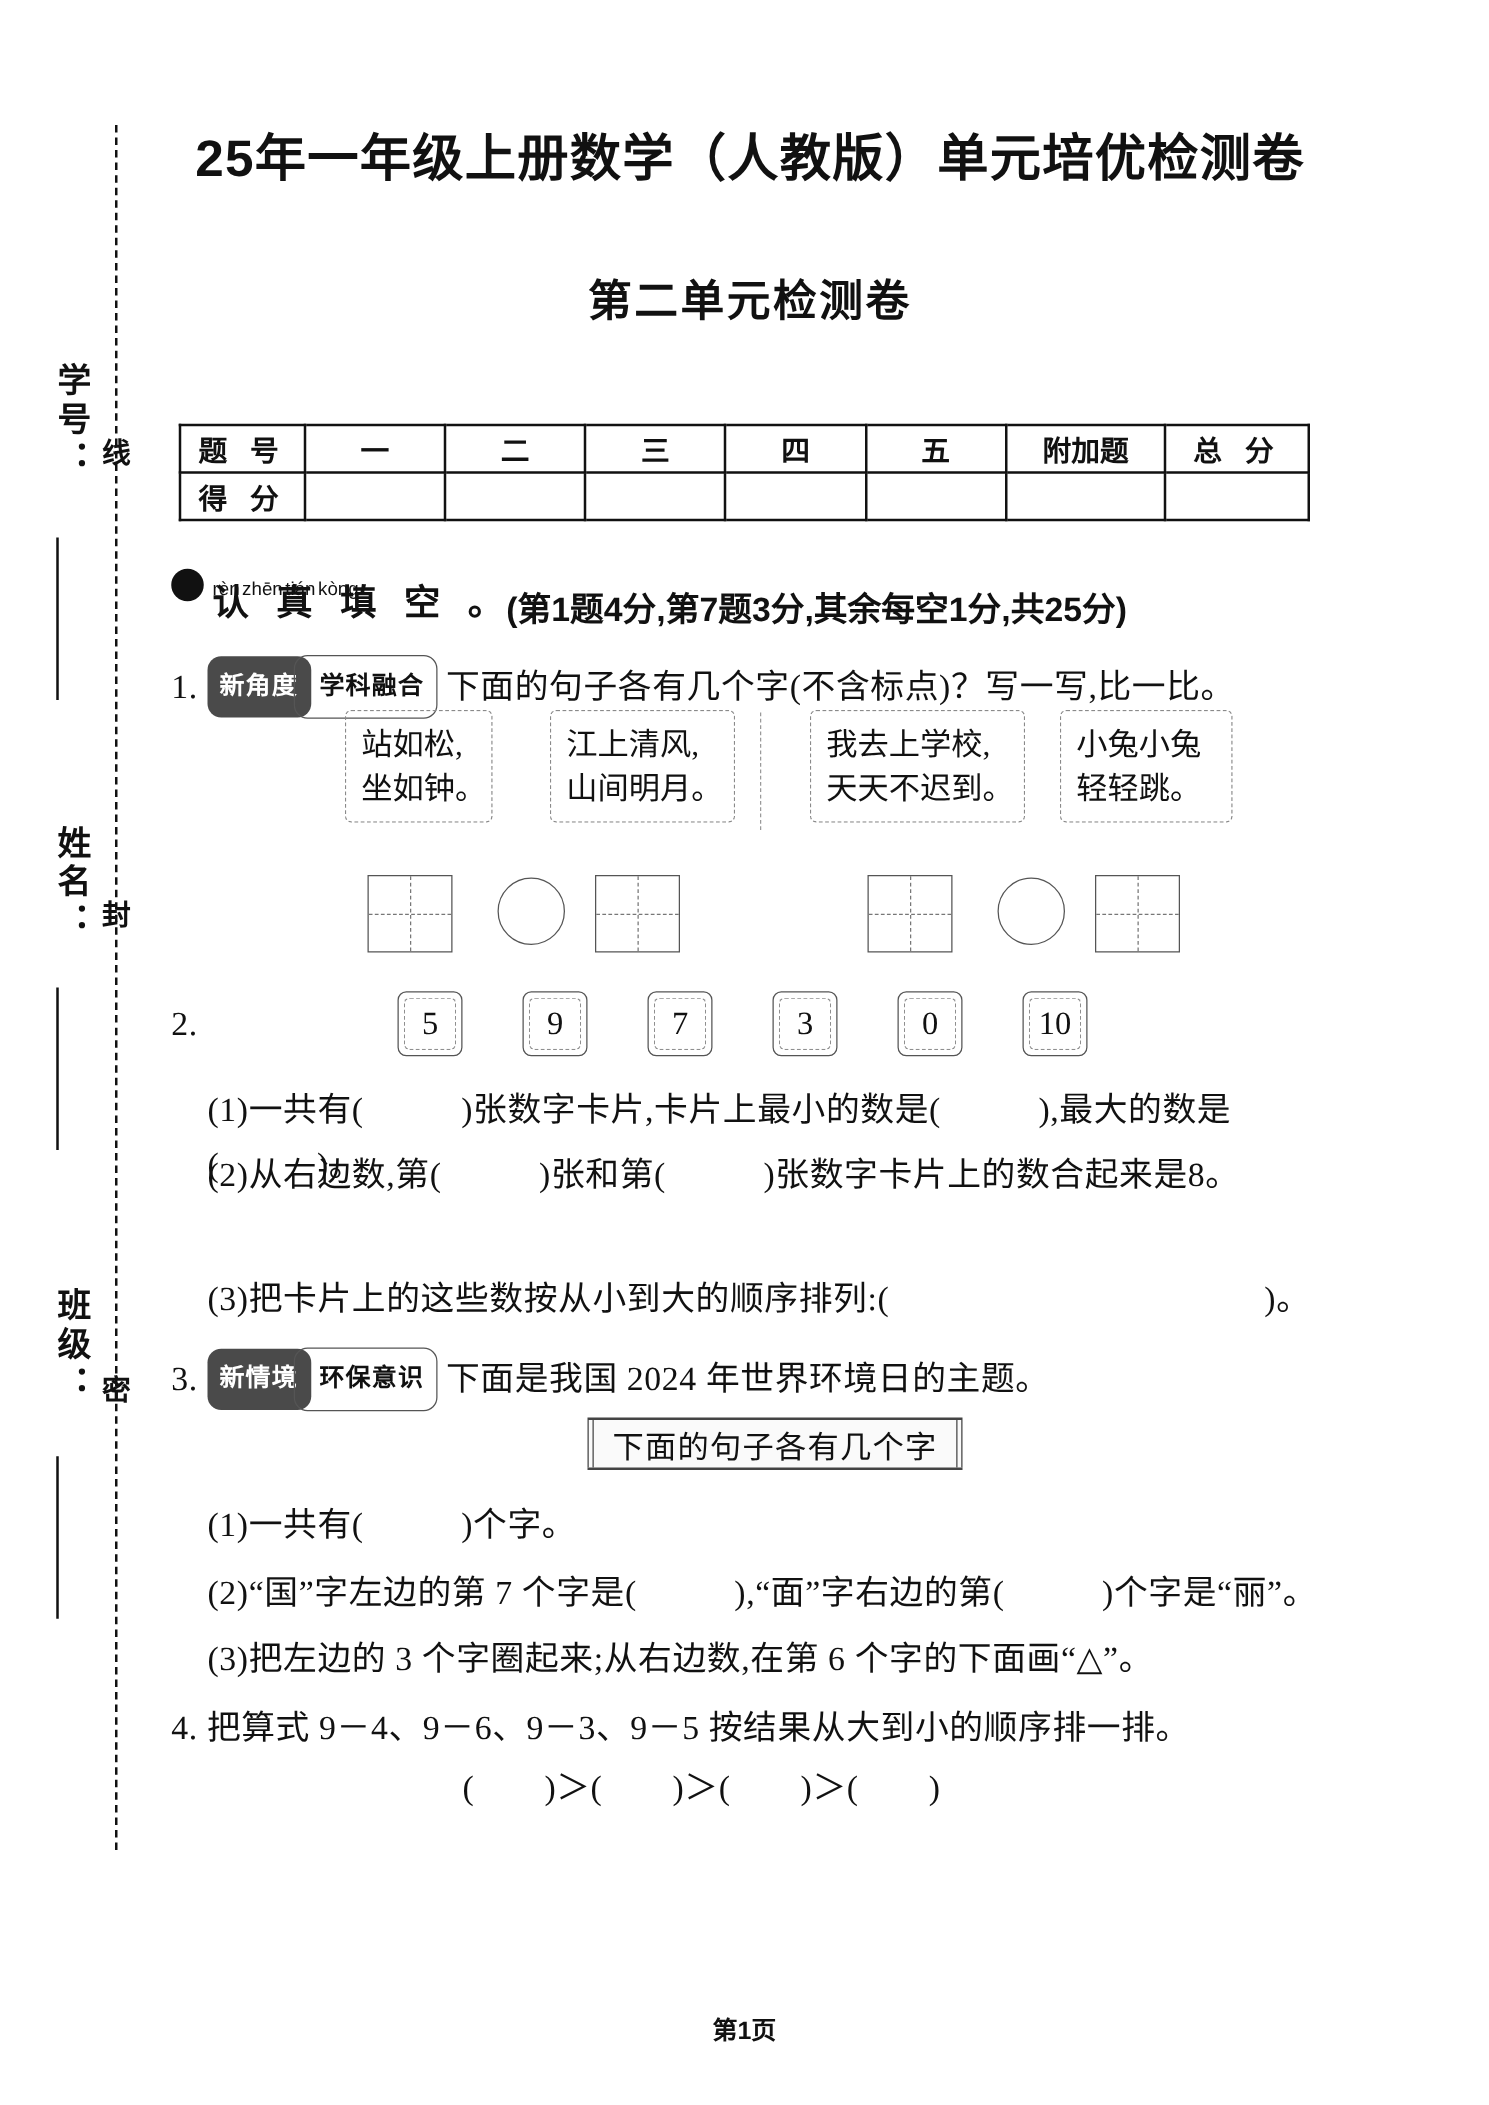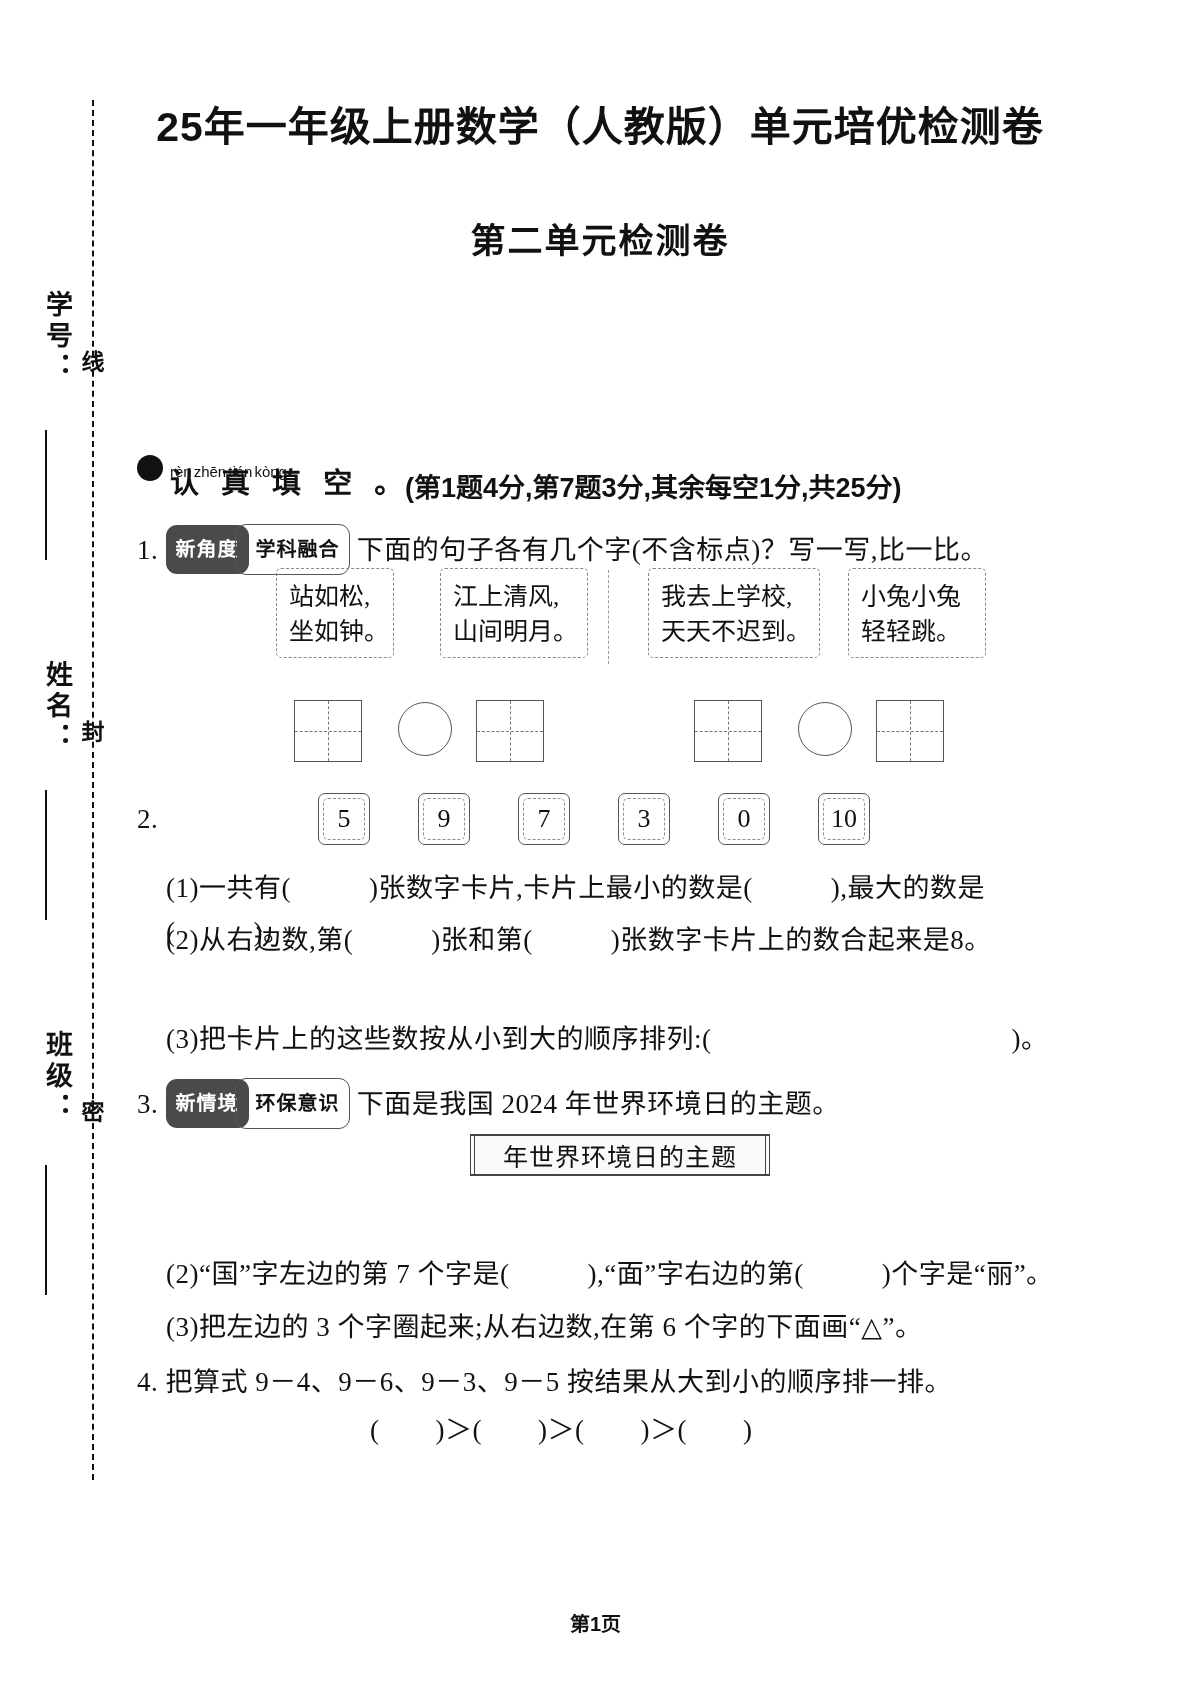--- a/index.html
+++ b/index.html
@@ -249,20 +249,44 @@
 
     <div class="v-label small" style="top:250px;">线</div>
     <div class="v-label small" style="top:620px;">封</div>
     <div class="v-label small" style="top:1000px;">密</div>
   </div>
 
   <div class="main-title">25年一年级上册数学（人教版）单元培优检测卷</div>
   <div class="sub-title">第二单元检测卷</div>
 
 
+  <table class="score-table">
+    <tbody>
+        <tr>
+      <td class="head-label">题  号</td>
+      <td class="num-col">一</td>
+      <td class="num-col">二</td>
+      <td class="num-col">三</td>
+      <td class="num-col">四</td>
+      <td class="num-col">五</td>
+      <td class="extra">附加题</td>
+      <td class="total">总  分</td>
+    </tr>
+    <tr>
+      <td class="head-label">得  分</td>
+      <td></td>
+      <td></td>
+      <td></td>
+      <td></td>
+      <td></td>
+      <td></td>
+      <td></td>
+    </tr>
+  </tbody>
+    </table>
 
   <div class="sec-head">
     <span class="sec-bullet"></span>
     <span class="ruby">
       <span class="py">rèn</span>
     </span>
     <span class="ruby">
       <span class="py">zhēn</span>
     </span>
     <span class="ruby">
@@ -350,23 +374,26 @@
     <span>(3)把卡片上的这些数按从小到大的顺序排列:(</span><span class="blank-lg"></span><span>)。</span>
   </div>
 
   <div class="q" style="left:137px;top:1078px;">
     <span class="qnum">3.</span>
     <span class="badge-dark">新情境</span><span class="badge-light">环保意识</span>
     <span>下面是我国 2024 年世界环境日的主题。</span>
   </div>
 
   <div class="theme-banner">
-    <span>年世界环境日的主题</span>
-  </div>
-
+    <span>下面的句子各有几个字</span>
+  </div>
+
+  <div class="q" style="left:166px;top:1198px;">
+    <span>(1)一共有(</span><span class="blank"></span><span>)个字。</span>
+  </div>
 
   <div class="q" style="left:166px;top:1252px;">
     <span>(2)“国”字左边的第 7 个字是(</span><span class="blank"></span><span>),“面”字右边的第(</span><span class="blank"></span><span>)个字是“丽”。</span>
   </div>
 
   <div class="q" style="left:166px;top:1305px;">(3)把左边的 3 个字圈起来;从右边数,在第 6 个字的下面画“△”。</div>
 
   <div class="q" style="left:137px;top:1360px;">
     <span class="qnum">4.</span>
     <span>把算式 9－4、9－6、9－3、9－5 按结果从大到小的顺序排一排。</span>

